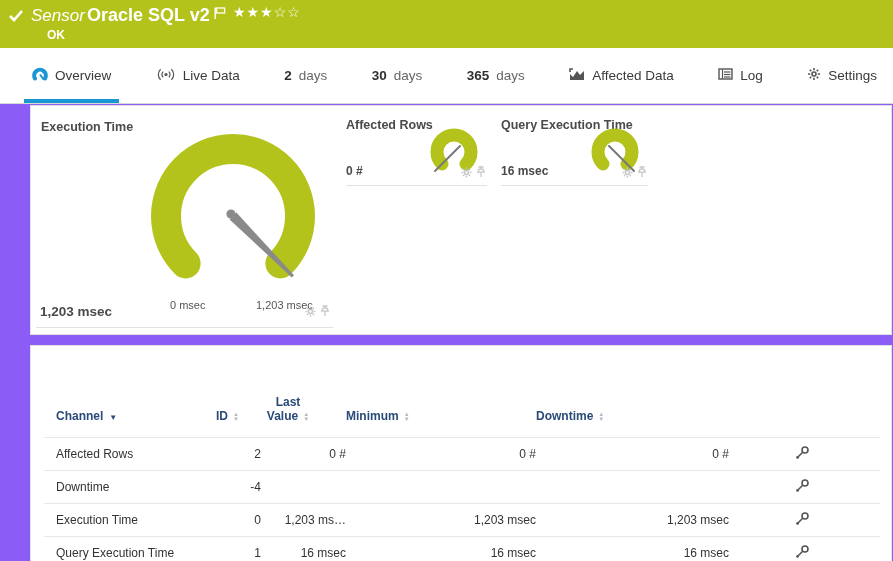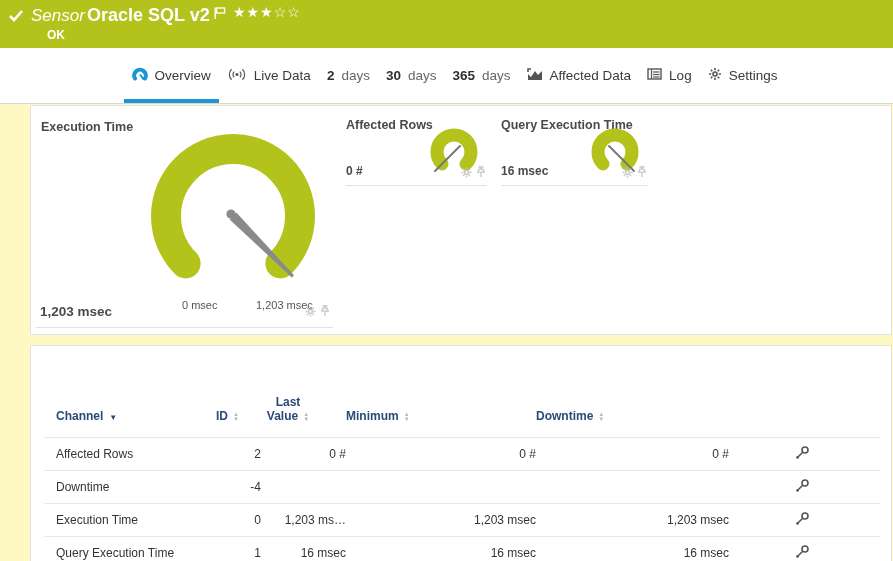--- a/index.html
+++ b/index.html
@@ -1,31 +1,31 @@
 <!DOCTYPE html>
 <html><head>
 <meta charset="utf-8">
 <style>
   * { margin:0; padding:0; box-sizing:border-box; }
   body { font-family:"Liberation Sans", sans-serif; background:#efefef; }
-  .container { position:relative; width:893px; height:561px; background:#fef9c3; overflow:hidden;padding-left:16px; }
+  .container { position:relative; width:893px; height:561px; background:#8b5cf6; overflow:hidden;padding-left:16px; }
 
   
   .topband { position:absolute; top:0; left:0; right:0; height:48px; background:#b4c31c; color:#fff; }
   .check-icon { position:absolute; left:8px; top:8px; }
   .sensor-kind { position:absolute; left:31px; top:6px; font-style:italic; font-size:17px; }
   .sensor-title { position:absolute; left:87px; top:5px; font-weight:bold; font-size:18px; }
   .flag-icon { position:absolute; left:214px; top:6px; }
   .stars { position:absolute; left:233px; top:4px; font-size:14px; letter-spacing:1px; }
   .status-ok { position:absolute; left:47px; top:28px; font-weight:bold; font-size:12px; }
 
   
   .tabbar { position:absolute; top:48px; left:0; right:0; height:56px; background:#fff;
             border-bottom:1px solid #d8d8d8; display:flex; align-items:stretch;
-            justify-content:center; padding:0 8px 0 24px; }
+            justify-content:space-between; padding:0 8px 0 24px; }
   .tab { display:flex; align-items:center; gap:7px; font-size:13.5px; color:#3a3a3a;
          position:relative; padding:0 8px; cursor:pointer; }
   .tab.active::after { content:""; position:absolute; left:0; right:0; bottom:0; height:4px; background:#1a96d4; }
   .tab .num { font-weight:bold; color:#2f2f2f; }
   .tab .unit { color:#666; }
   .tab svg { flex:0 0 auto; }
 
   
   .panel { position:absolute; left:30px; width:862px; background:#fff; border:1px solid #e2e2e2; }
   .panel-gauges { top:105px; height:230px; }
@@ -36,21 +36,21 @@
   .tile-big   { left:5px;   top:6px; width:297px; height:216px; }
   .tile-mini1 { left:315px; top:6px; width:141px; height:74px; }
   .tile-mini2 { left:470px; top:6px; width:147px; height:74px; }
   .tile-title { position:absolute; left:5px; top:8px; font-size:12.5px; font-weight:bold; color:#4a4a4a; }
   .tile-mini1 .tile-title, .tile-mini2 .tile-title { left:0; top:6px; }
   .big-gauge-svg { position:absolute; left:102px; top:14px; }
   .mini-gauge-svg { position:absolute; top:12px; }
   .tile-mini1 .mini-gauge-svg { left:78px; }
   .tile-mini2 .mini-gauge-svg { left:84px; }
   .scale-label { position:absolute; font-size:11px; color:#555; }
-  .scale-min { left:146px; top:187px; }
+  .scale-min { left:134px; top:187px; }
   .scale-max { left:220px; top:187px; }
   .gauge-value { position:absolute; left:4px; bottom:8px; font-size:13.5px; font-weight:bold; color:#4a4a4a; }
   .mini-value  { position:absolute; left:0; bottom:7px; font-size:12px; font-weight:bold; color:#4a4a4a; }
   .corner-icons { position:absolute; right:3px; bottom:6px; display:flex; gap:4px; align-items:center; }
   .tile-mini1 .corner-icons, .tile-mini2 .corner-icons { bottom:3px; right:1px; }
 
   
   .chan-table { border-collapse:collapse; margin:26px 12px 0 13px; width:836px;
                 table-layout:fixed; font-size:12px; color:#333; }
   .chan-table th { color:#2a4a78; font-weight:bold; font-size:12px; text-align:left;

